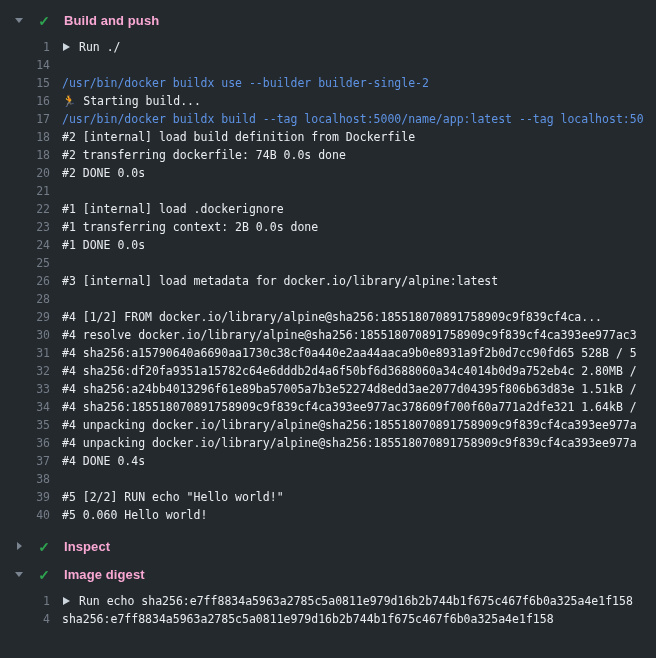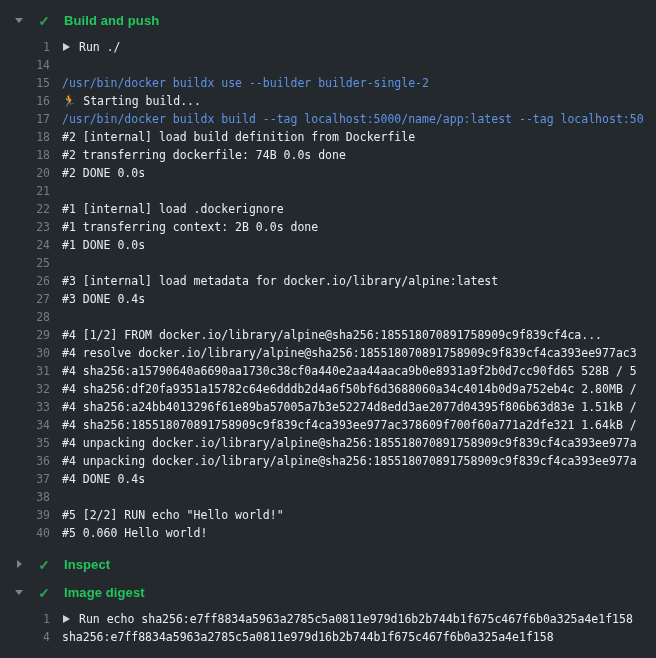--- a/index.html
+++ b/index.html
@@ -27,21 +27,21 @@
     width:0; height:0;
     border-top:4.5px solid transparent; border-bottom:4.5px solid transparent;
     border-left:5.5px solid #7a8490;
   }
   .check-box { width:16px; flex:none; margin-right:12px; text-align:center; }
   .check-glyph {
     color:#2ea44f; font-size:14px; font-weight:bold; line-height:1;
     display:inline-block; transform:translateY(1px);
   }
   .section-title {
-    color:#22c55e; font-size:13px; font-weight:700;
+    color:#f9a8d4; font-size:13px; font-weight:700;
     letter-spacing:.1px;
   }
 
   
   .log { padding:4px 0 8px 0; }
   .log-line {
     display:flex; height:18px; line-height:18px;
     font-family:"DejaVu Sans Mono", monospace;
     font-size:11.5px;
     white-space:pre;
@@ -84,21 +84,20 @@
         <div class="log-line"><span class="ln">17</span><span class="lt cmd">/usr/bin/docker buildx build --tag localhost:5000/name/app:latest --tag localhost:50</span></div>
         <div class="log-line"><span class="ln">18</span><span class="lt">#2 [internal] load build definition from Dockerfile</span></div>
         <div class="log-line"><span class="ln">18</span><span class="lt">#2 transferring dockerfile: 74B 0.0s done</span></div>
         <div class="log-line"><span class="ln">20</span><span class="lt">#2 DONE 0.0s</span></div>
         <div class="log-line"><span class="ln">21</span><span class="lt"></span></div>
         <div class="log-line"><span class="ln">22</span><span class="lt">#1 [internal] load .dockerignore</span></div>
         <div class="log-line"><span class="ln">23</span><span class="lt">#1 transferring context: 2B 0.0s done</span></div>
         <div class="log-line"><span class="ln">24</span><span class="lt">#1 DONE 0.0s</span></div>
         <div class="log-line"><span class="ln">25</span><span class="lt"></span></div>
         <div class="log-line"><span class="ln">26</span><span class="lt">#3 [internal] load metadata for docker.io/library/alpine:latest</span></div>
-        <div class="log-line"><span class="ln">27</span><span class="lt">#3 DONE 0.4s</span></div>
         <div class="log-line"><span class="ln">28</span><span class="lt"></span></div>
         <div class="log-line"><span class="ln">29</span><span class="lt">#4 [1/2] FROM docker.io/library/alpine@sha256:185518070891758909c9f839cf4ca...</span></div>
         <div class="log-line"><span class="ln">30</span><span class="lt">#4 resolve docker.io/library/alpine@sha256:185518070891758909c9f839cf4ca393ee977ac3</span></div>
         <div class="log-line"><span class="ln">31</span><span class="lt">#4 sha256:a15790640a6690aa1730c38cf0a440e2aa44aaca9b0e8931a9f2b0d7cc90fd65 528B / 5</span></div>
         <div class="log-line"><span class="ln">32</span><span class="lt">#4 sha256:df20fa9351a15782c64e6dddb2d4a6f50bf6d3688060a34c4014b0d9a752eb4c 2.80MB /</span></div>
         <div class="log-line"><span class="ln">33</span><span class="lt">#4 sha256:a24bb4013296f61e89ba57005a7b3e52274d8edd3ae2077d04395f806b63d83e 1.51kB /</span></div>
         <div class="log-line"><span class="ln">34</span><span class="lt">#4 sha256:185518070891758909c9f839cf4ca393ee977ac378609f700f60a771a2dfe321 1.64kB /</span></div>
         <div class="log-line"><span class="ln">35</span><span class="lt">#4 unpacking docker.io/library/alpine@sha256:185518070891758909c9f839cf4ca393ee977a</span></div>
         <div class="log-line"><span class="ln">36</span><span class="lt">#4 unpacking docker.io/library/alpine@sha256:185518070891758909c9f839cf4ca393ee977a</span></div>
         <div class="log-line"><span class="ln">37</span><span class="lt">#4 DONE 0.4s</span></div>

